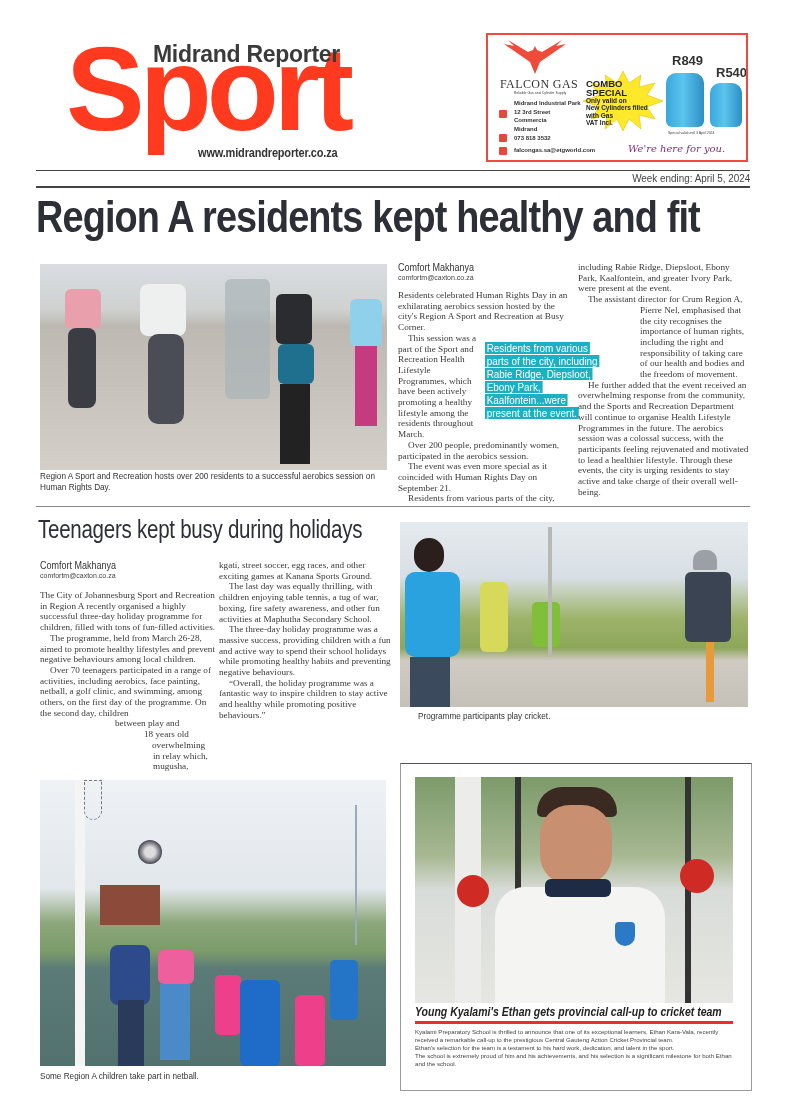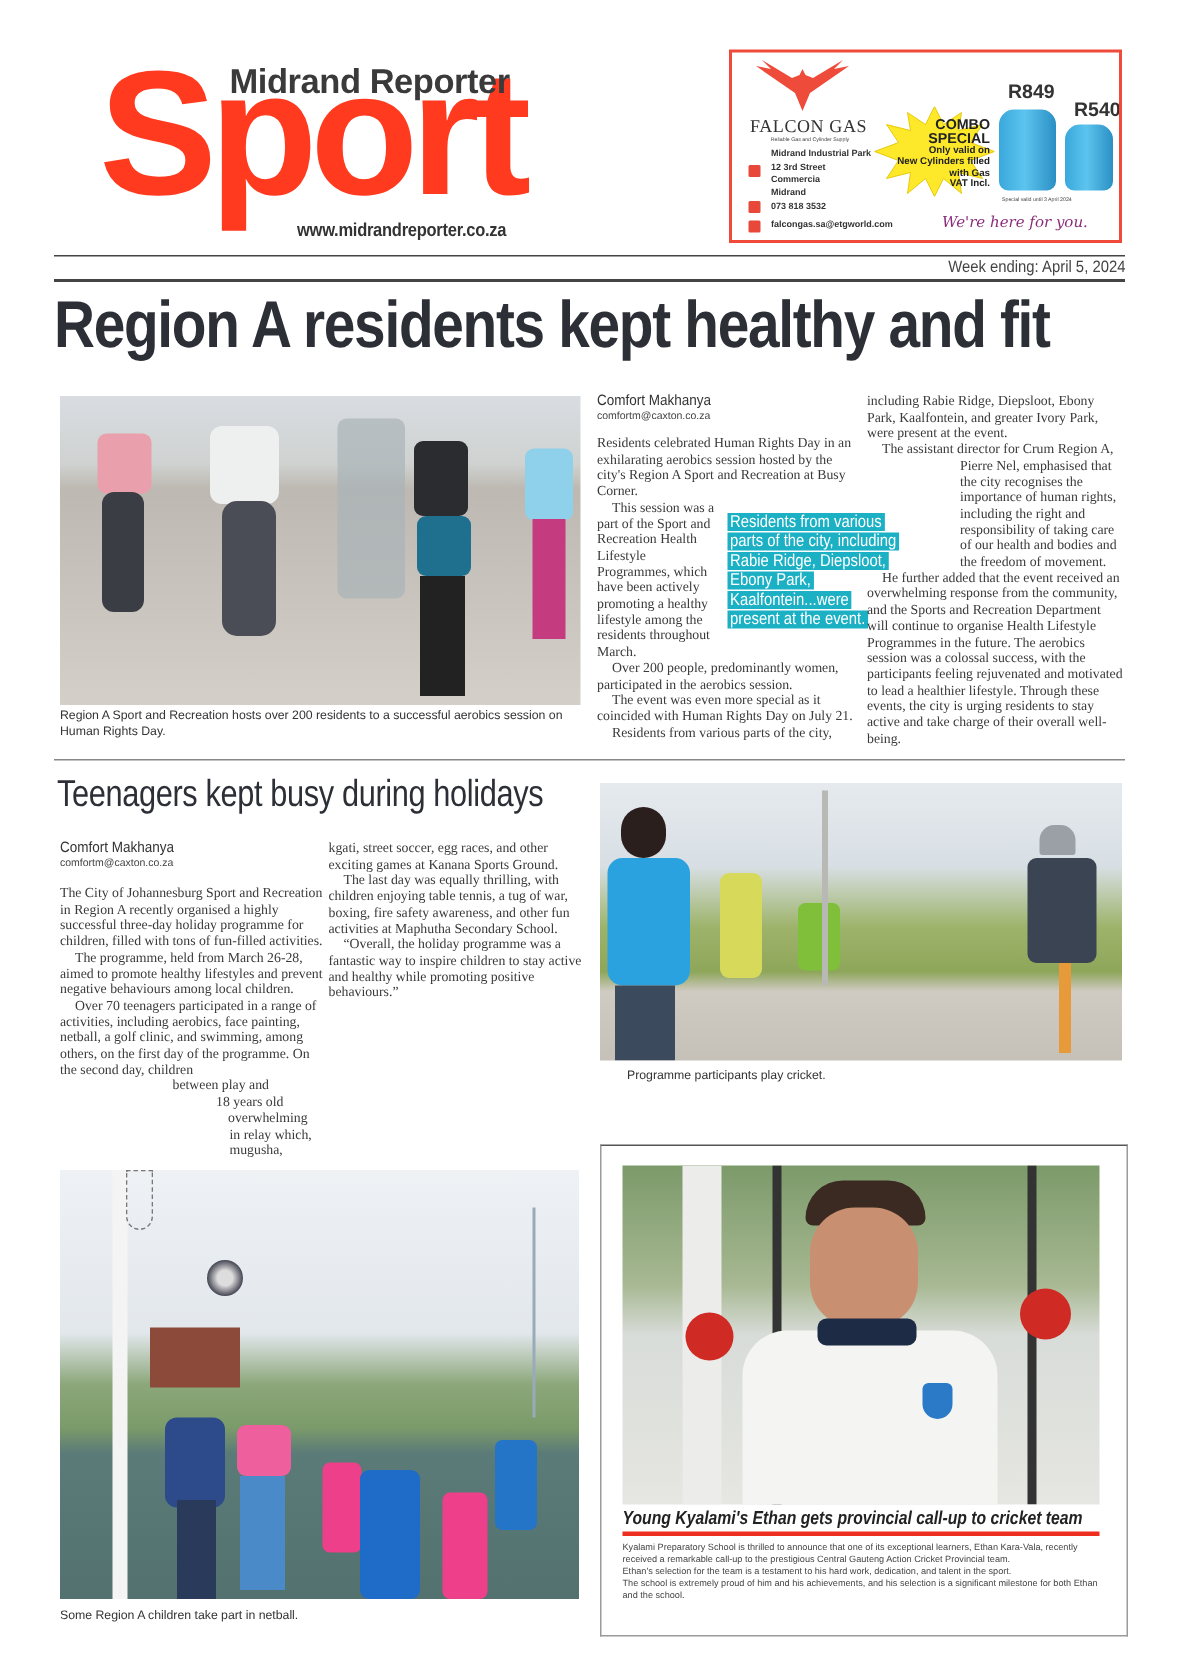--- a/index.html
+++ b/index.html
@@ -14,21 +14,21 @@
   .mast-url { left: 198px; top: 146px; font-family: "Liberation Sans", sans-serif; font-weight: bold; font-size: 12.5px; color: #333; letter-spacing: -0.2px; transform: scaleX(0.88); transform-origin: left; }
 
   
   .ad { left: 486px; top: 33px; width: 262px; height: 129px; border: 2px solid #f04a3a; background: #fff; overflow: hidden; }
   .ad-falcon { left: 12px; top: 5px; width: 70px; height: 36px; }
   .ad-brand { left: 6px; top: 42px; width: 90px; text-align: center; font-family: "Liberation Serif", serif; font-size: 12px; color: #333; letter-spacing: 0.4px; }
   .ad-tag { left: 4px; top: 56px; width: 96px; text-align: center; font-family: "Liberation Sans", sans-serif; font-size: 3.5px; color: #444; }
   .ad-addr { left: 26px; top: 64px; font-family: "Liberation Sans", sans-serif; font-weight: bold; font-size: 6px; line-height: 8.7px; color: #333; }
   .ad-ico { width: 8px; height: 8px; background: #e8483a; left: 11px; border-radius: 1px; }
   .ad-star { left: 95px; top: 36px; width: 80px; height: 60px; }
-  .ad-star-text { left: 98px; top: 45px; width: 74px; text-align: right; font-family: "Liberation Sans", sans-serif; font-weight: bold; color: #222; font-size: 6.5px; line-height: 7.4px; }
+  .ad-star-text { left: 98px; top: 45px; width: 74px; text-align: left; font-family: "Liberation Sans", sans-serif; font-weight: bold; color: #222; font-size: 6.5px; line-height: 7.4px; }
   .ad-star-text .big { font-size: 9.5px; line-height: 8.5px; display:block; }
   .ad-price { font-family: "Liberation Sans", sans-serif; font-weight: bold; color: #333; font-size: 13px; }
   .cyl { border-radius: 10px 10px 6px 6px; background: linear-gradient(90deg,#3aa8dc,#5cc4ee 45%,#2b8fc4); }
   .ad-slogan { left: 140px; top: 108px; font-family: "DejaVu Serif", serif; font-style: italic; font-size: 10px; color: #8a2c7a; }
 
   
   .rule-top { left: 36px; top: 170px; width: 714px; height: 1px; background: #444; }
   .week { right: 36px; top: 172px; font-family: "Liberation Sans", sans-serif; font-size: 11px; color: #444; transform: scaleX(0.9); transform-origin: right; }
   .rule-top2 { left: 36px; top: 186px; width: 714px; height: 2px; background: #444; }
 
@@ -128,21 +128,21 @@
 </div>
 <div class="abs caption" style="left:40px; top:472px; width:350px;">Region A Sport and Recreation hosts over 200 residents to a successful aerobics session on Human Rights Day.</div>
 
 <div class="abs byline" style="left:398px; top:262px;">Comfort Makhanya</div>
 <div class="abs byemail" style="left:398px; top:274px;">comfortm@caxton.co.za</div>
 
 <div class="abs body" style="left:398px; top:290px; width:172px;">
   <p class="first">Residents celebrated Human Rights Day in an exhilarating aerobics session hosted by the city's Region A Sport and Recreation at Busy Corner.</p>
   <p style="padding-right:90px">This session was a part of the Sport and Recreation Health Lifestyle Programmes, which have been actively promoting a healthy lifestyle among the residents throughout March.</p>
   <p>Over 200 people, predominantly women, participated in the aerobics session.</p>
-  <p>The event was even more special as it coincided with Human Rights Day on July 21.</p>
+  <p>The event was even more special as it coincided with Human Rights Day on September 21.</p>
   <p>Residents from various parts of the city,</p>
 </div>
 <div class="abs pull"><span>Residents from various parts of the city, including Rabie Ridge, Diepsloot, Ebony Park, Kaalfontein...were present at the event.</span></div>
 
 <div class="abs body" style="left:578px; top:262px; width:172px;">
   <p class="first">including Rabie Ridge, Diepsloot, Ebony Park, Kaalfontein, and greater Ivory Park, were present at the event.</p>
   <p style="padding-left:62px; text-indent:-52px;">The assistant director for Crum Region A, Pierre Nel, emphasised that the city recognises the importance of human rights, including the right and responsibility of taking care of our health and bodies and the freedom of movement.</p>
   <p>He further added that the event received an overwhelming response from the community, and the Sports and Recreation Department will continue to organise Health Lifestyle Programmes in the future. The aerobics session was a colossal success, with the participants feeling rejuvenated and motivated to lead a healthier lifestyle. Through these events, the city is urging residents to stay active and take charge of their overall well-being.</p>
 </div>
 
@@ -160,20 +160,21 @@
   <p style="padding-left:75px; text-indent:0">between play and</p>
   <p style="padding-left:104px; text-indent:0">18 years old</p>
   <p style="padding-left:112px; text-indent:0">overwhelming</p>
   <p style="padding-left:113px; text-indent:0">in relay which,</p>
   <p style="padding-left:113px; text-indent:0">mugusha,</p>
 </div>
 
 <div class="abs body" style="left:219px; top:560px; width:175px;">
   <p class="first">kgati, street soccer, egg races, and other exciting games at Kanana Sports Ground.</p>
   <p>The last day was equally thrilling, with children enjoying table tennis, a tug of war, boxing, fire safety awareness, and other fun activities at Maphutha Secondary School.</p>
+  <p>The three-day holiday programme was a massive success, providing children with a fun and active way to spend their school holidays while promoting healthy habits and preventing negative behaviours.</p>
   <p>“Overall, the holiday programme was a fantastic way to inspire children to stay active and healthy while promoting positive behaviours.”</p>
 </div>
 
 <div class="abs photo p-cricket">
   <div class="abs" style="left:5px; top:50px; width:55px; height:85px; background:#2aa2df; border-radius:10px;"></div>
   <div class="abs" style="left:14px; top:16px; width:30px; height:34px; background:#2a1f1c; border-radius:15px;"></div>
   <div class="abs" style="left:10px; top:135px; width:40px; height:50px; background:#3c4a5e;"></div>
   <div class="abs" style="left:80px; top:60px; width:28px; height:70px; background:#d7d95a; border-radius:6px;"></div>
   <div class="abs" style="left:132px; top:80px; width:28px; height:45px; background:#7fbf3a; border-radius:5px;"></div>
   <div class="abs" style="left:148px; top:5px; width:4px; height:130px; background:#b8b8b4;"></div>

